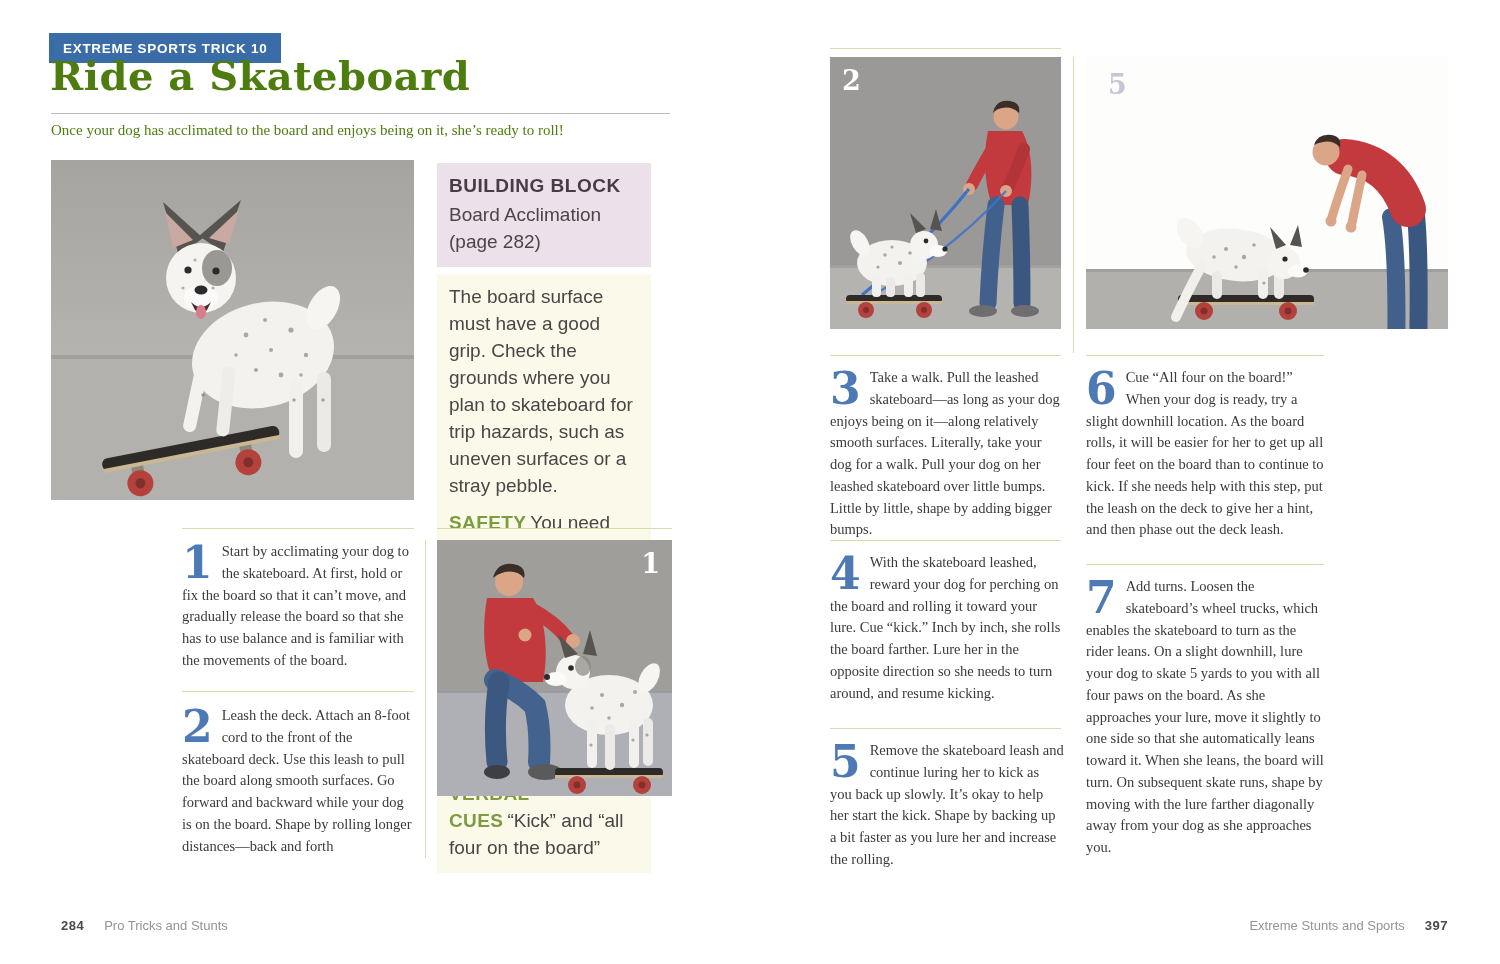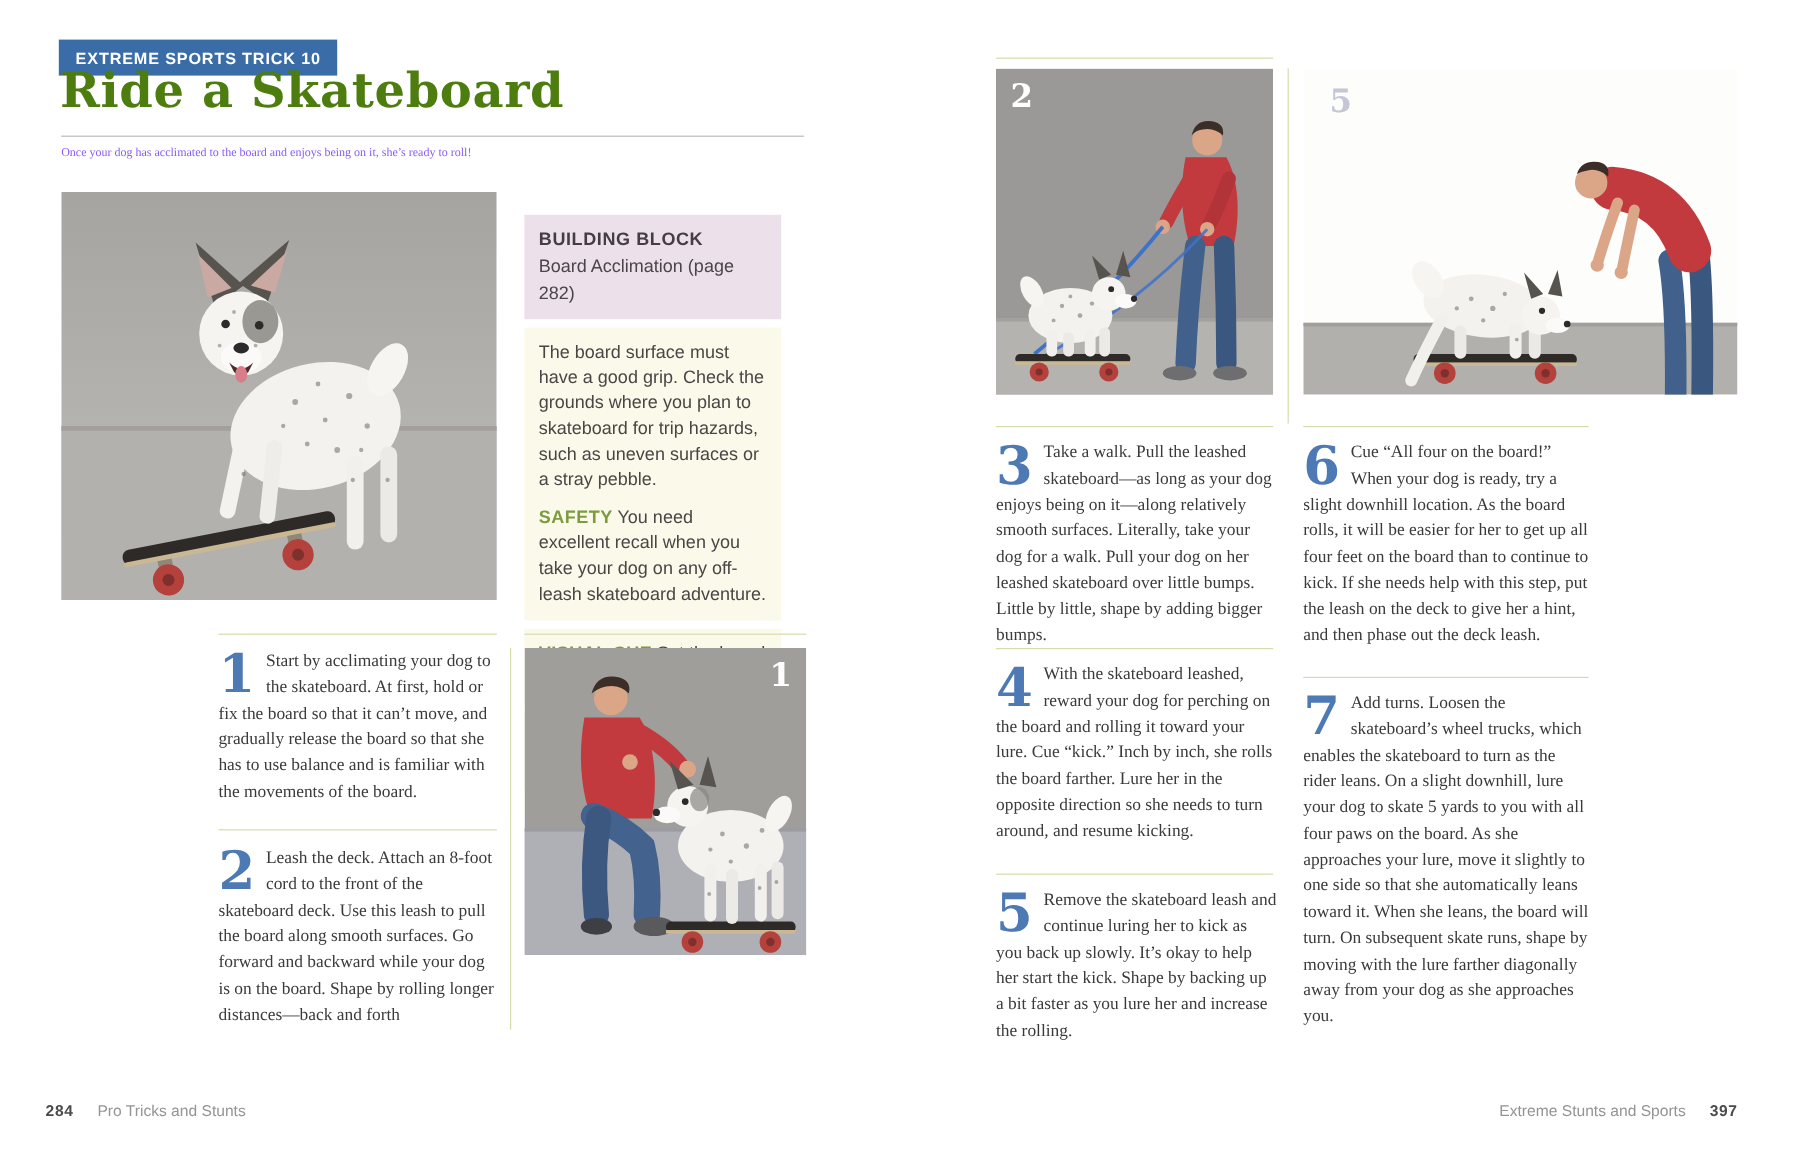--- a/index.html
+++ b/index.html
@@ -6,32 +6,32 @@
   .page{position:relative;width:1500px;height:964px;background:#ffffff;overflow:hidden;
         font-family:"Liberation Serif",serif;color:#3a3a3a;}
 
   
   .kicker{position:absolute;left:49px;top:33px;background:#3a6da7;color:#fff;
           font:700 13.5px "Liberation Sans",sans-serif;letter-spacing:.7px;
           padding:8px 14px 7px 14px;}
   .title{position:absolute;left:50px;top:52px;font-family:"DejaVu Serif",serif;
          font-weight:700;font-size:40px;color:#4d7c0f;letter-spacing:.5px;}
   .title-rule{position:absolute;left:51px;top:113px;width:619px;border-top:1px solid #b9bcbe;}
-  .intro{position:absolute;left:51px;top:122px;width:680px;font-size:10px;color:#8b5cf6;
+  .intro{position:absolute;left:51px;top:122px;width:680px;font-size:15px;color:#4d7c0f;
          white-space:nowrap;}
 
   
   .photo{position:absolute;overflow:hidden;}
   .photo svg{display:block;}
   .photo-num{position:absolute;font:700 27px "DejaVu Serif",serif;color:#ffffff;}
   .photo-num.faint{color:#c5c7d5;}
 
   
   .sidebar{position:absolute;left:437px;top:163px;width:214px;
-           font-family:"Liberation Sans",sans-serif;font-size:15px;line-height:1.42;color:#4a4648;margin-top:16px;}
+           font-family:"Liberation Sans",sans-serif;font-size:19px;line-height:1.42;color:#4a4648;}
   .bb-box{background:#ece0ea;padding:10px 12px 11px;}
   .bb-label{font-weight:700;letter-spacing:.5px;color:#443e44;display:block;}
   .bb-value{display:block;margin-top:2px;}
   .note-box{background:#fbf9e9;padding:10px 12px 11px;margin-top:7px;}
   .note-box p{margin:0;}
   .note-box p + p{margin-top:10px;}
   .green-label{color:#7d9c40;font-weight:700;letter-spacing:.4px;margin-right:4px;}
 
   
   .rule{position:absolute;border-top:1px solid #d6dbae;}
@@ -40,21 +40,21 @@
   
   .step{position:absolute;font-size:14.5px;line-height:1.5;color:#3a3a3a;}
   .step-num{float:left;font:700 44px/0.82 "DejaVu Serif",serif;color:#4d79b4;
             margin:4px 9px 2px 0;}
   .cont-text{position:absolute;font-size:15px;line-height:1.5;color:#3a3a3a;}
 
   
   .footer{position:absolute;top:918px;font-family:"Liberation Sans",sans-serif;font-size:13px;}
   .footer .pagenum{font-weight:700;color:#4a4a4a;letter-spacing:.5px;}
   .footer .section{color:#949494;}
-  .footer-left{left:38px;}
+  .footer-left{left:61px;}
   .footer-left .section{margin-left:20px;}
   .footer-right{right:52px;text-align:right;}
   .footer-right .pagenum{margin-left:20px;}
 </style>
 </head>
 <body>
 
 <div class="page">
 
   <div class="kicker">EXTREME SPORTS TRICK 10</div>

